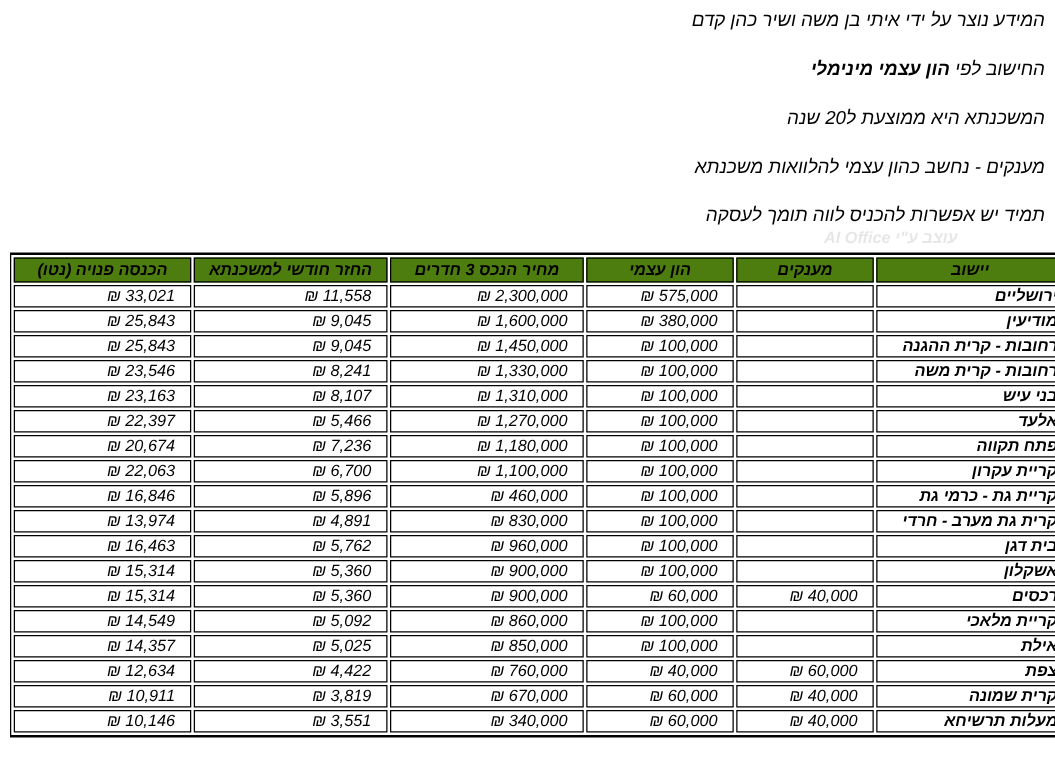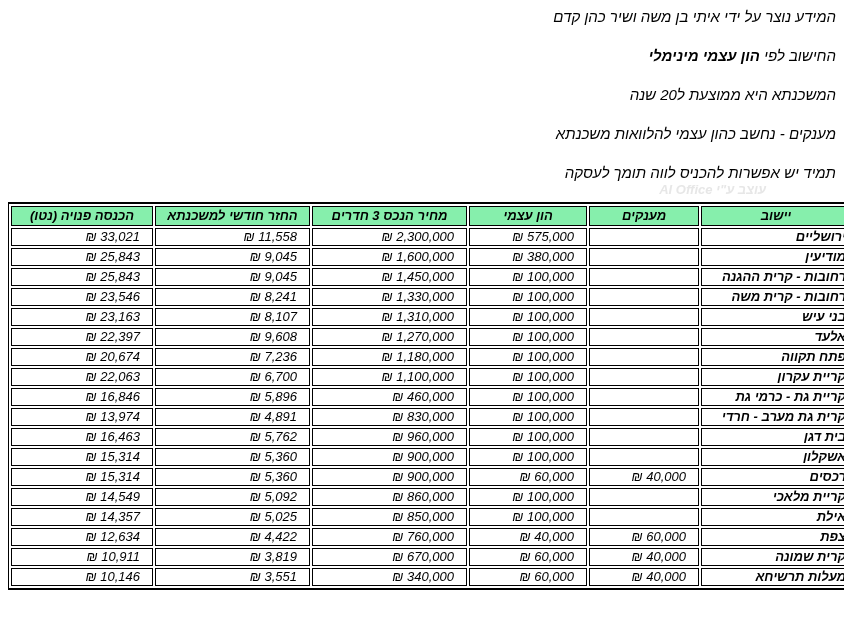--- a/index.html
+++ b/index.html
@@ -42,21 +42,21 @@
     box-sizing:border-box;
     border:1px solid #000;
     padding:0 4px;
     font-size:13px;
     line-height:16px;
     height:16px;
     overflow:hidden;
     white-space:nowrap;
   }
   th{
-    background:#86efac;
+    background:#4d7c0f;
     font-weight:bold;
     text-align:center;
     height:20px;
   }
   td.city-cell{
     font-weight:bold;
     text-align:right;
   }
   td.num{
     direction:ltr;
@@ -136,21 +136,21 @@
           <td class="num">₪ 100,000</td>
           <td class="num">₪ 1,310,000</td>
           <td class="num">₪ 8,107</td>
           <td class="num">₪ 23,163</td>
         </tr>
         <tr>
           <td class="city-cell">אלעד</td>
           <td class="num"></td>
           <td class="num">₪ 100,000</td>
           <td class="num">₪ 1,270,000</td>
-          <td class="num">₪ 9,608</td>
+          <td class="num">₪ 5,466</td>
           <td class="num">₪ 22,397</td>
         </tr>
         <tr>
           <td class="city-cell">פתח תקווה</td>
           <td class="num"></td>
           <td class="num">₪ 100,000</td>
           <td class="num">₪ 1,180,000</td>
           <td class="num">₪ 7,236</td>
           <td class="num">₪ 20,674</td>
         </tr>

